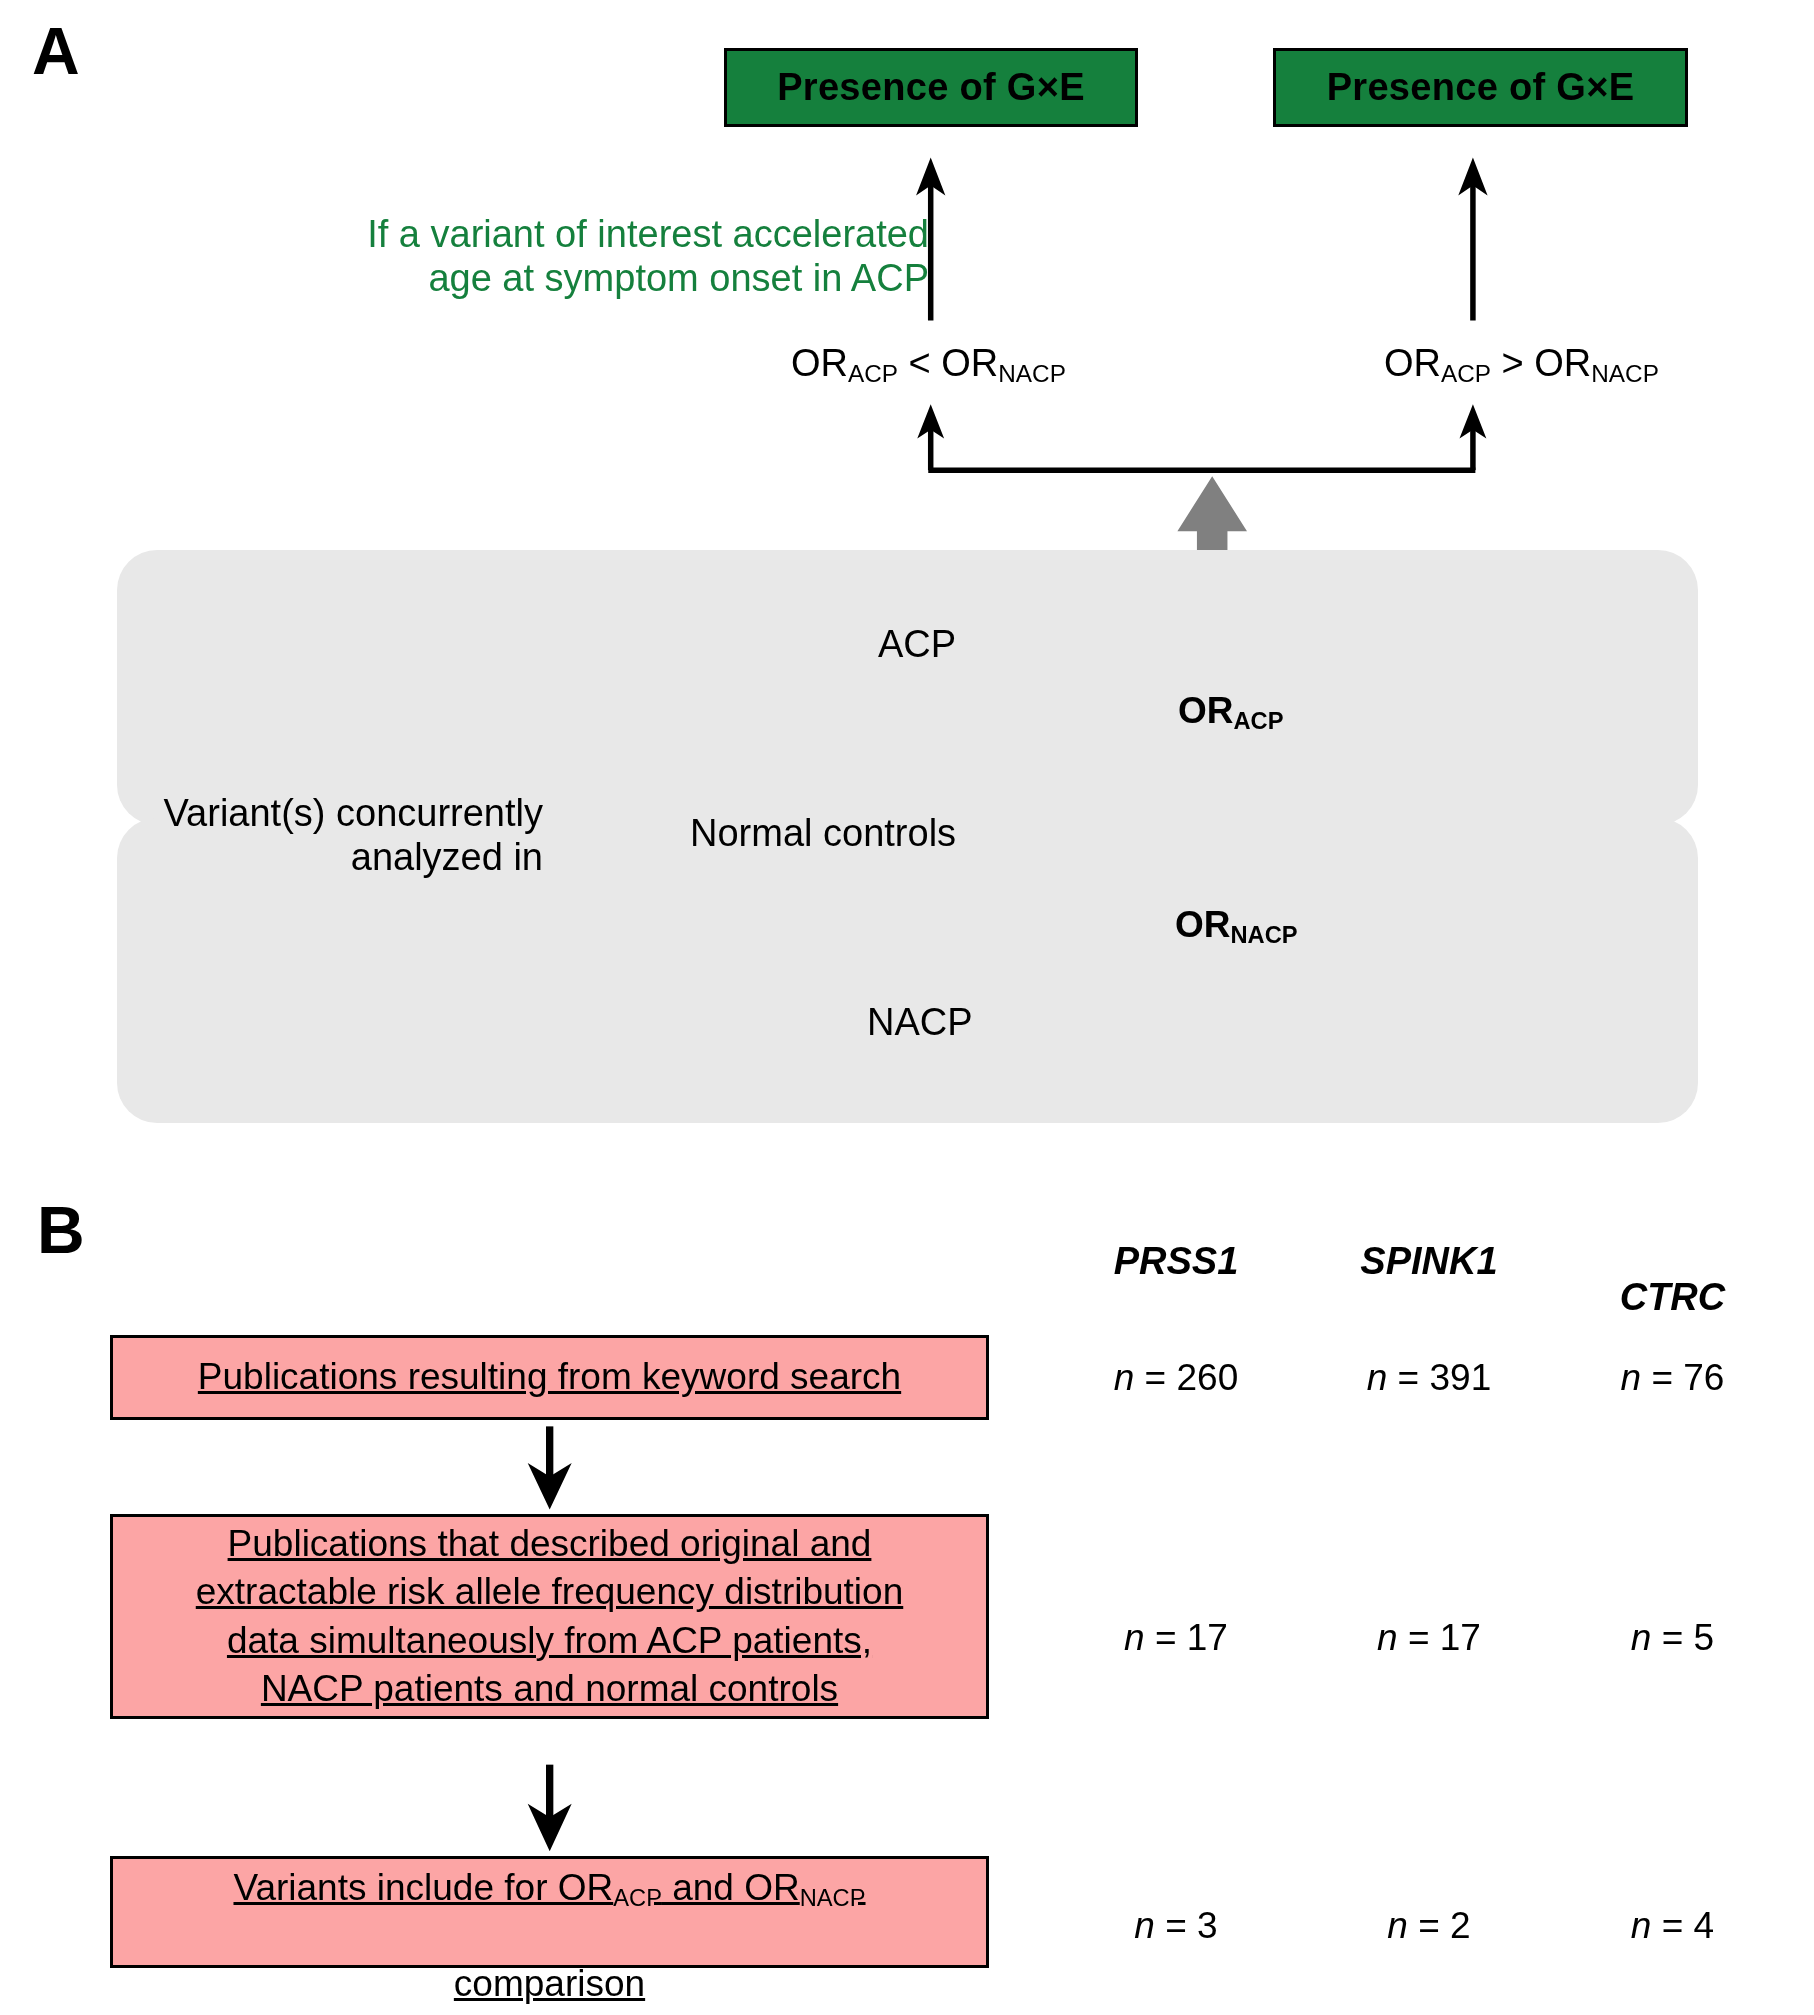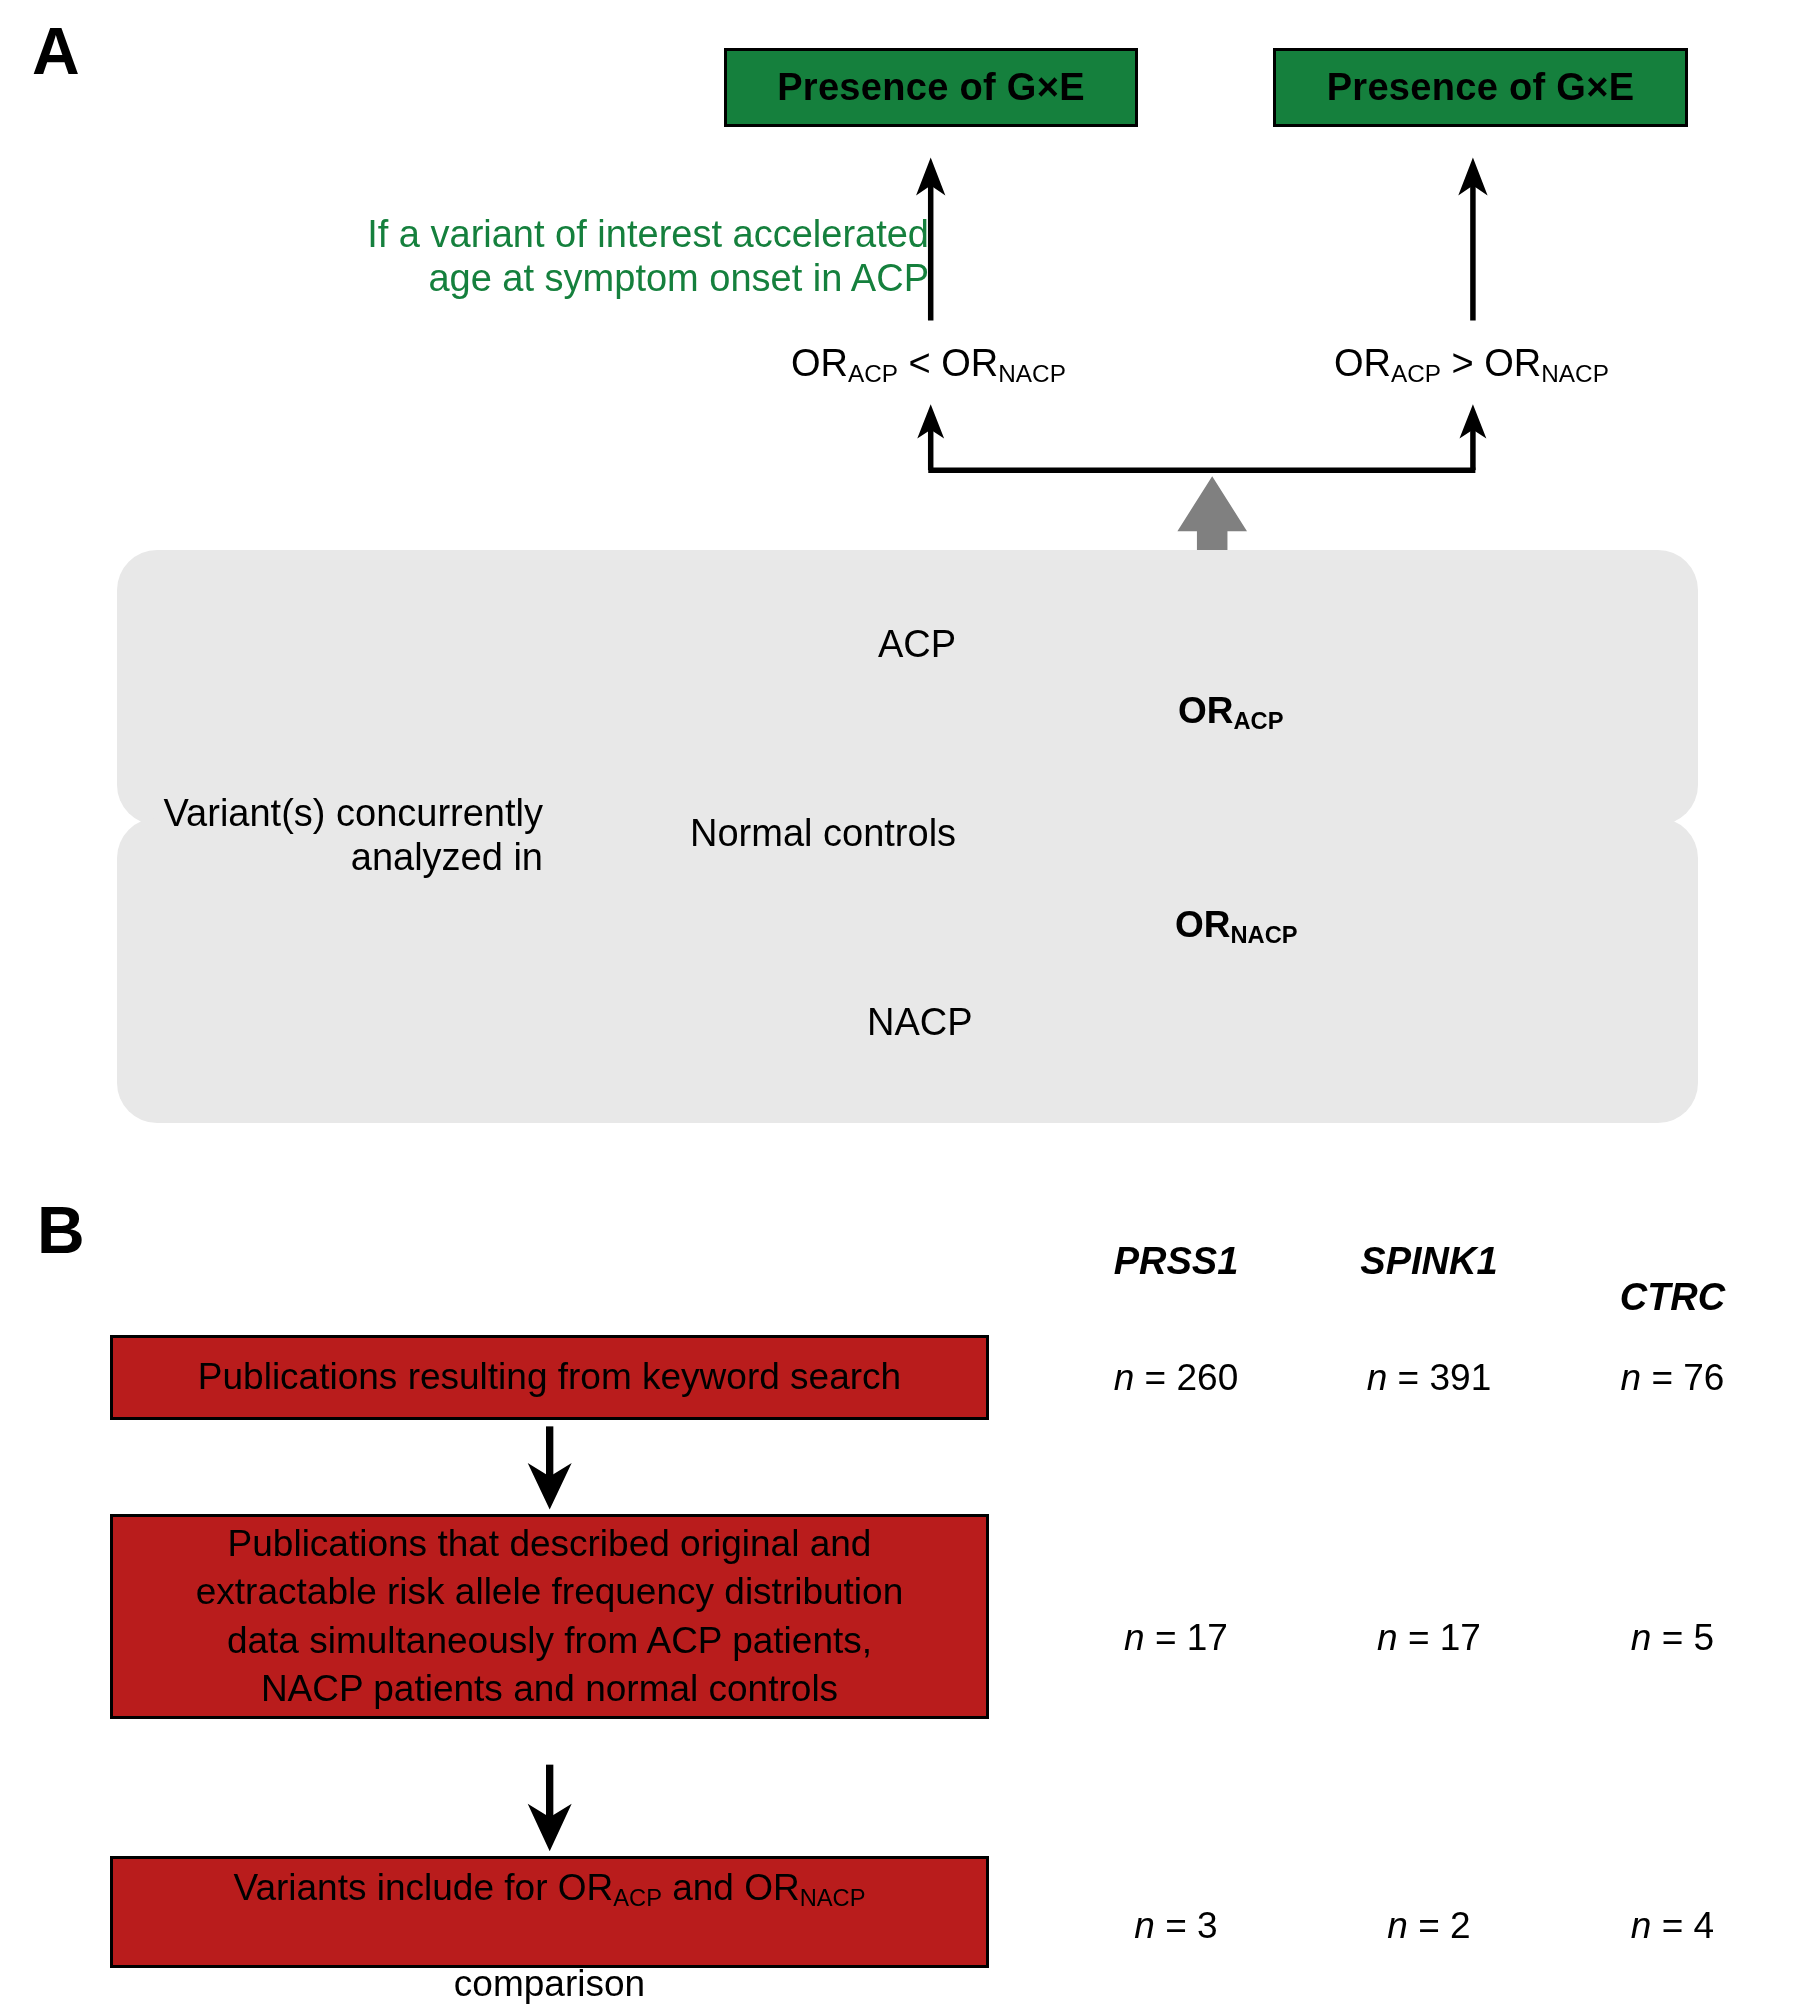--- a/index.html
+++ b/index.html
@@ -63,21 +63,21 @@
     width: 611px;
     text-align: right;
   }
 
   .or-compare {
     position: absolute;
     font-size: 38px;
     white-space: nowrap;
   }
   #or-compare-left  { left: 791px; top: 342px; }
-  #or-compare-right { left: 1334px; top: 342px; }
+  #or-compare-right { left: 1384px; top: 342px; }
 
   sub { font-size: 0.64em; vertical-align: baseline; position: relative; top: 0.25em; }
 
   
   #study-container {
     position: absolute;
     left: 117px;
     top: 550px;
     width: 1581px;
     height: 275px;
@@ -124,25 +124,26 @@
     z-index: 5;
   }
   #or-acp-inner  { left: 1178px; top: 690px; }
   #or-nacp-inner { left: 1175px; top: 904px; }
 
   
   .bbox {
     position: absolute;
     box-sizing: border-box;
     border: 3.7px solid #000;
-    background: #b91c1c;
+    background: #fca5a5;
     display: flex;
     align-items: center;
     justify-content: center;
     text-align: center;
+    text-decoration: underline;
   }
   .bbox-text {
     font-size: 37px;
     line-height: 1.30;
     white-space: pre-line;
     padding: 0 11px;
   }
   #flow-box-1 { left: 110px; top: 1335px; width: 879px; height: 85px; }
   #flow-box-2 { left: 110px; top: 1514px; width: 879px; height: 205px; }
   #flow-box-3 { left: 110px; top: 1856px; width: 879px; height: 112px; }

